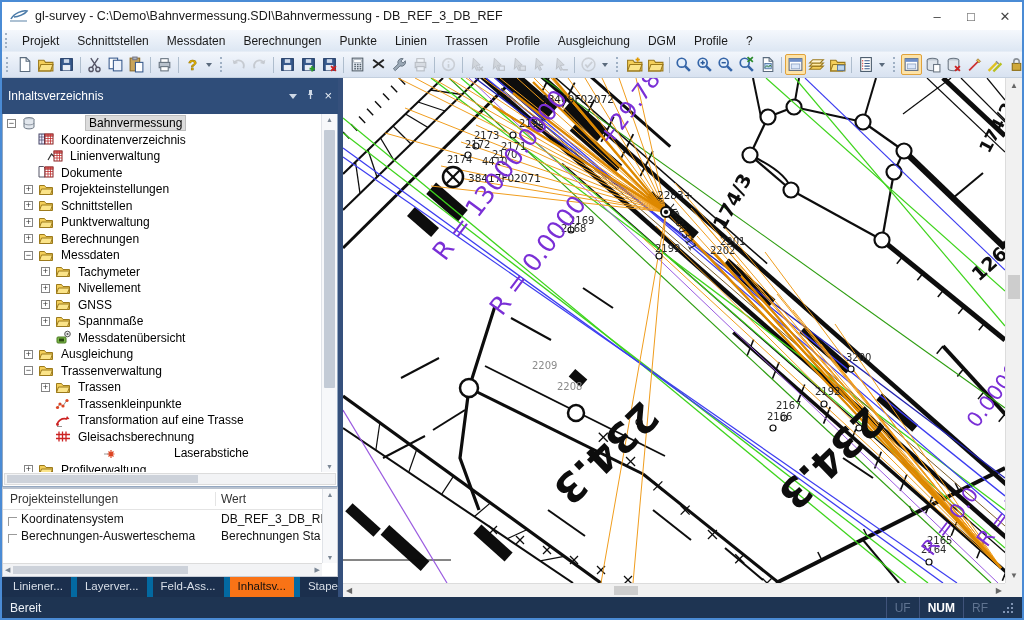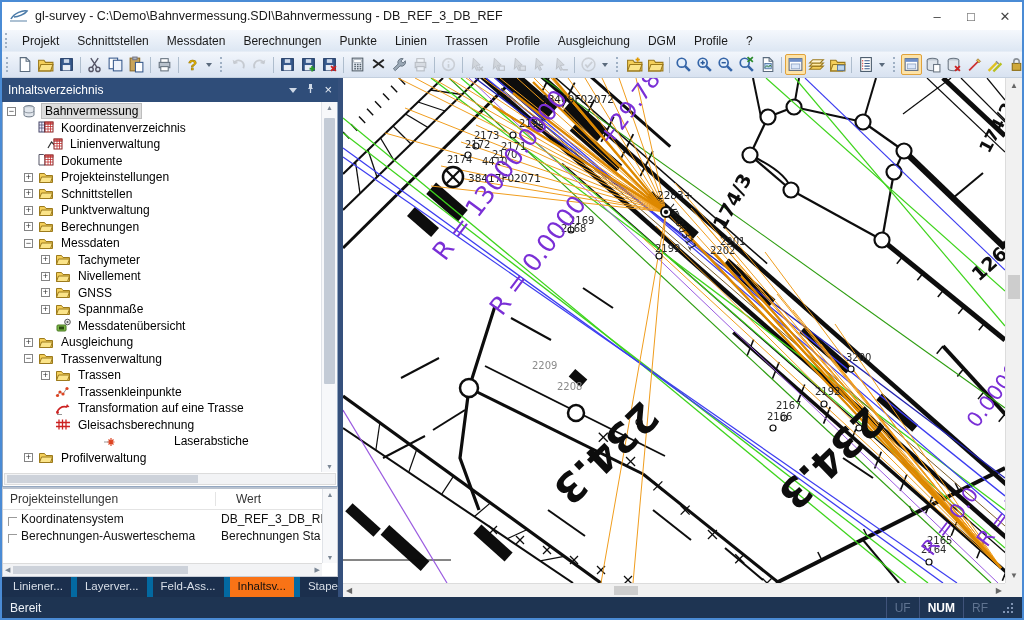--- a/index.html
+++ b/index.html
@@ -24,48 +24,48 @@
   .tbi{width:21px;height:21px;display:flex;align-items:center;justify-content:center;
     border:1px solid transparent;border-radius:2px;}
   .tbi.active{background:#fde3a7;border-color:#e0a23c;}
   .tbi.disabled{opacity:.38;filter:grayscale(.9);}
   .tb-sep{width:1px;height:16px;background:#aebdcd;margin:0 3px;}
   .tb-caret{width:0;height:0;border-left:3.5px solid transparent;border-right:3.5px solid transparent;
     border-top:4px solid #5a6a7c;margin:0 5px 0 3px;}
   
   .content{position:absolute;top:76px;left:0;right:0;bottom:21px;display:flex;}
   .dock{width:336px;display:flex;flex-direction:column;background:#fff;}
-  .dock-header{height:24px;background:#2f4d79;color:#fff;font-size:12px;display:flex;
+  .dock-header{height:36px;background:#2f4d79;color:#fff;font-size:12px;display:flex;
     align-items:center;padding:0 6px;flex:0 0 auto;}
   .dh-icons{margin-left:auto;display:flex;align-items:center;gap:8px;color:#cfd9e6;}
   .dh-caret{width:0;height:0;border-left:4px solid transparent;border-right:4px solid transparent;
     border-top:5px solid #cfd9e6;}
   .dh-x{font-size:13px;line-height:12px;color:#e6ecf4;}
   .dock-body{flex:1;display:flex;flex-direction:column;border:1px solid #93a7c0;border-top:none;overflow:hidden;}
   .tree-wrap{flex:1;position:relative;overflow:hidden;}
   .tree{position:absolute;top:1px;left:0;right:16px;bottom:0;font-size:12px;color:#000;overflow:hidden;}
   .ti{height:16.5px;display:flex;align-items:center;white-space:nowrap;}
   .ti .lbl{padding:0 3px;}
-  .ti.sel .lbl{background:#dcdcdc;border:1px solid #bdbdbd;}
+  .ti.sel .lbl{background:#dcdcdc;border:1px solid #bdbdbd;margin-left:44px;}
   .exp{width:9px;height:9px;border:1px solid #848484;background:#fff;font-size:9px;line-height:7px;
     text-align:center;margin-right:5px;flex:0 0 auto;color:#333;}
   .exp.none{visibility:hidden;}
   .ticon{width:16px;height:15px;margin-right:4px;flex:0 0 auto;display:inline-flex;}
   .vscroll{position:absolute;top:0;right:0;bottom:0;width:16px;background:#f7f8fa;border-left:1px solid #e0e3e8;}
   .vscroll .sarr{position:absolute;left:0;width:100%;text-align:center;font-size:7px;color:#7a8694;top:2px;}
   .vscroll .sarr.bottom{top:auto;bottom:2px;}
   .vscroll .thumb{position:absolute;left:2px;right:2px;background:#c3cbd6;border-radius:1px;}
   .hscroll-sm{height:12px;background:#f2f3f5;border:1px solid #dcdcdc;margin:1px;position:relative;flex:0 0 auto;}
   .hscroll-sm .thumb-h{position:absolute;top:1px;bottom:1px;background:#cdd2da;}
   
   .props{height:90px;position:relative;background:#fff;border:1px solid #c8cdd6;border-top:2px solid #b9c2cf;
     font-size:12px;flex:0 0 auto;overflow:hidden;}
   .props-head{display:flex;height:21px;align-items:center;border-bottom:1px solid #e4e4e4;color:#333;}
   .ph-key{width:212px;padding-left:7px;}
-  .ph-val{flex:1;border-left:1px solid #e4e4e4;padding-left:20px;}
+  .ph-val{flex:1;border-left:1px solid #e4e4e4;padding-left:5px;}
   .prow{display:flex;height:17px;align-items:center;color:#111;}
   .p-stub{width:9px;height:9px;border-left:1px solid #9a9a9a;border-top:1px solid #9a9a9a;
     margin:6px 4px 0 5px;flex:0 0 auto;}
   .p-key{width:194px;overflow:hidden;white-space:nowrap;}
   .p-val{flex:1;padding-left:6px;overflow:hidden;white-space:nowrap;}
   .props-vscroll{position:absolute;top:0;right:0;bottom:13px;width:15px;background:#f7f8fa;
     border-left:1px solid #e0e3e8;}
   .props-vscroll .sarr{position:absolute;width:100%;text-align:center;font-size:7px;color:#7a8694;}
   .props-hscroll{position:absolute;left:0;right:15px;bottom:0;height:13px;background:#f2f3f5;
     border-top:1px solid #dcdcdc;}

